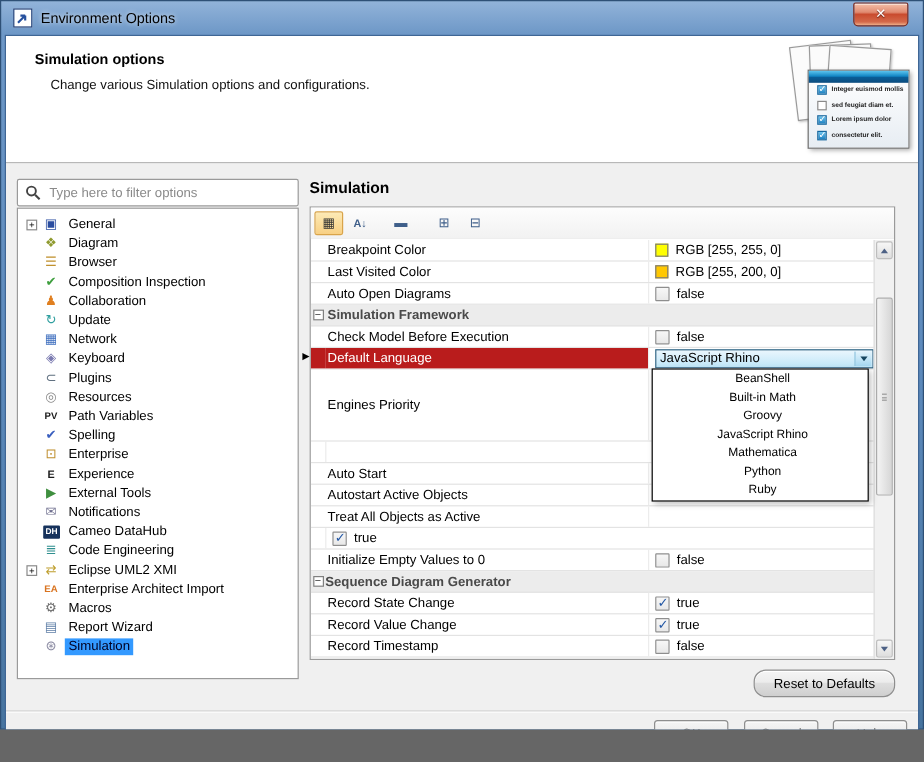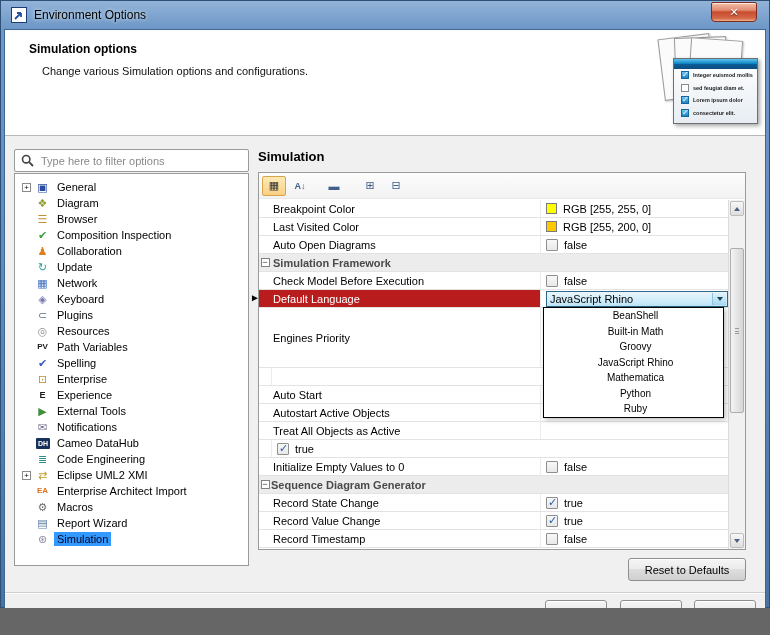--- a/index.html
+++ b/index.html
@@ -104,21 +104,21 @@
   .sb-grip::after{content:"";position:absolute;left:0;right:0;top:2px;border-top:1px solid #9a9a9a;}
   .marker{position:absolute;left:245px;top:262px;font-size:10px;color:#000;}
   
   .dropdown{position:absolute;left:538px;top:277px;width:181px;background:#fff;border:1px solid #000;
     z-index:10;box-shadow:2px 2px 5px rgba(0,0,0,.25);}
   .dd-item{height:15.5px;line-height:15.5px;padding-left:4px;font-size:10px;color:#000;cursor:pointer;white-space:nowrap;text-align:center;}
   .dd-item.hl{background:#3399ff;color:#fff;}
   
   .win-btn{border:1px solid #8e8e8e;border-radius:3px;font-size:11px;color:#000;font-family:inherit;cursor:pointer;
     background:linear-gradient(#f5f5f5,#ececec 45%,#dedede 50%,#cfcfcf);box-shadow:inset 0 1px 0 #fff;}
-  .reset-btn{position:absolute;left:623px;top:528px;width:118px;height:23px;}
+  .reset-btn{position:absolute;left:623px;top:528px;width:118px;height:23px;border-radius:10px;}
   .footer-sep{position:absolute;left:0;top:562px;width:760px;height:2px;border-top:1px solid #cfcfcf;border-bottom:1px solid #fdfdfd;}
   .ok-btn{position:absolute;left:540px;top:570px;width:62px;height:23px;}
   .cancel-btn{position:absolute;left:615px;top:570px;width:62px;height:23px;}
   .help-btn{position:absolute;left:689px;top:570px;width:62px;height:23px;}
 </style>
 </head>
 <body>
 
 <div class="dialog">
   <div class="titlebar">

